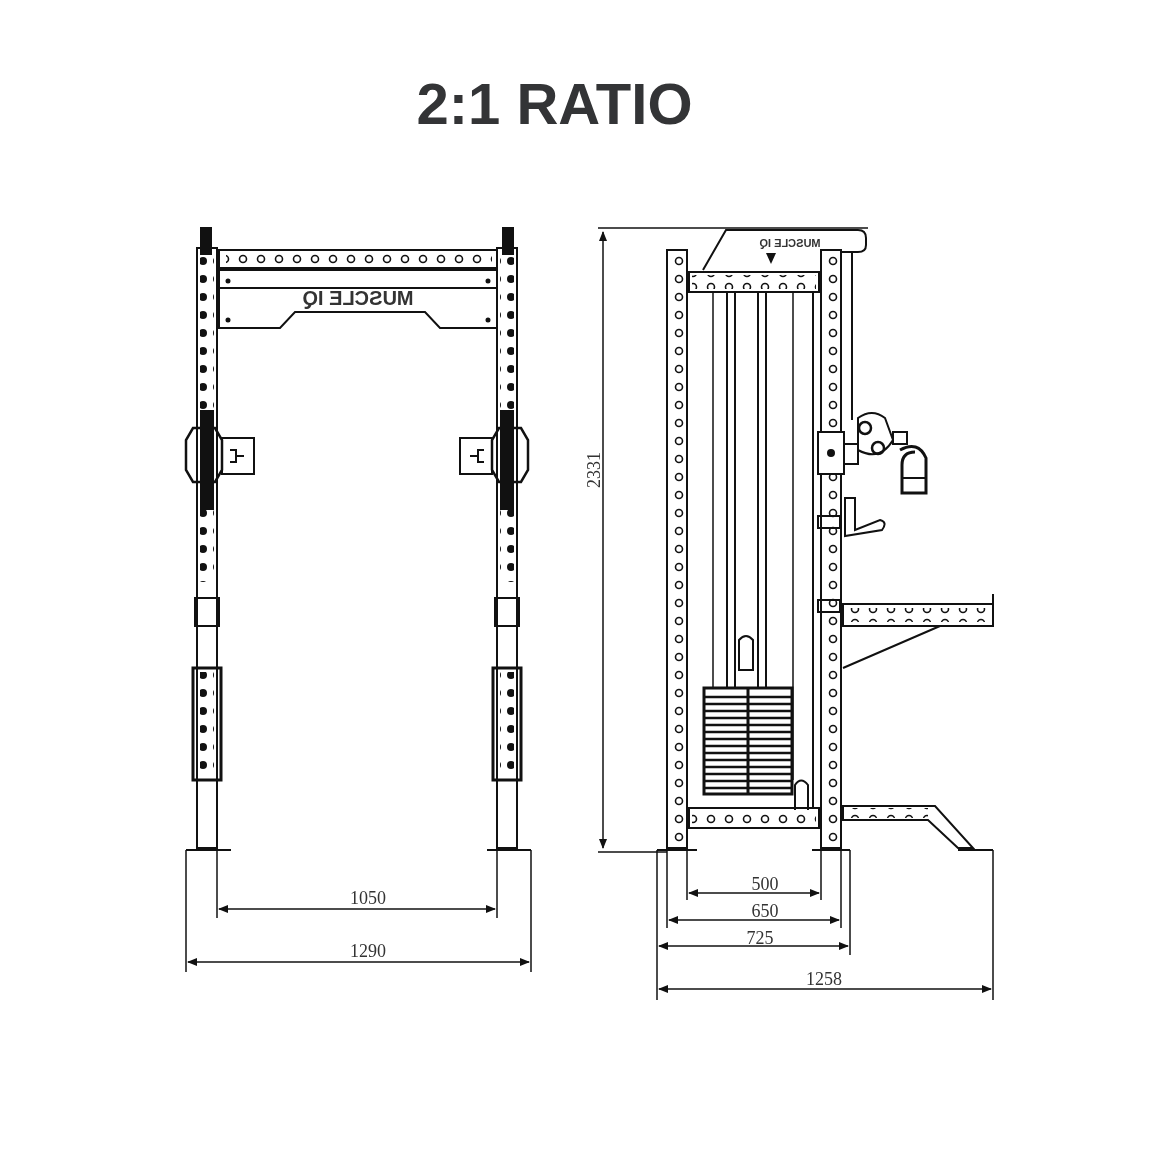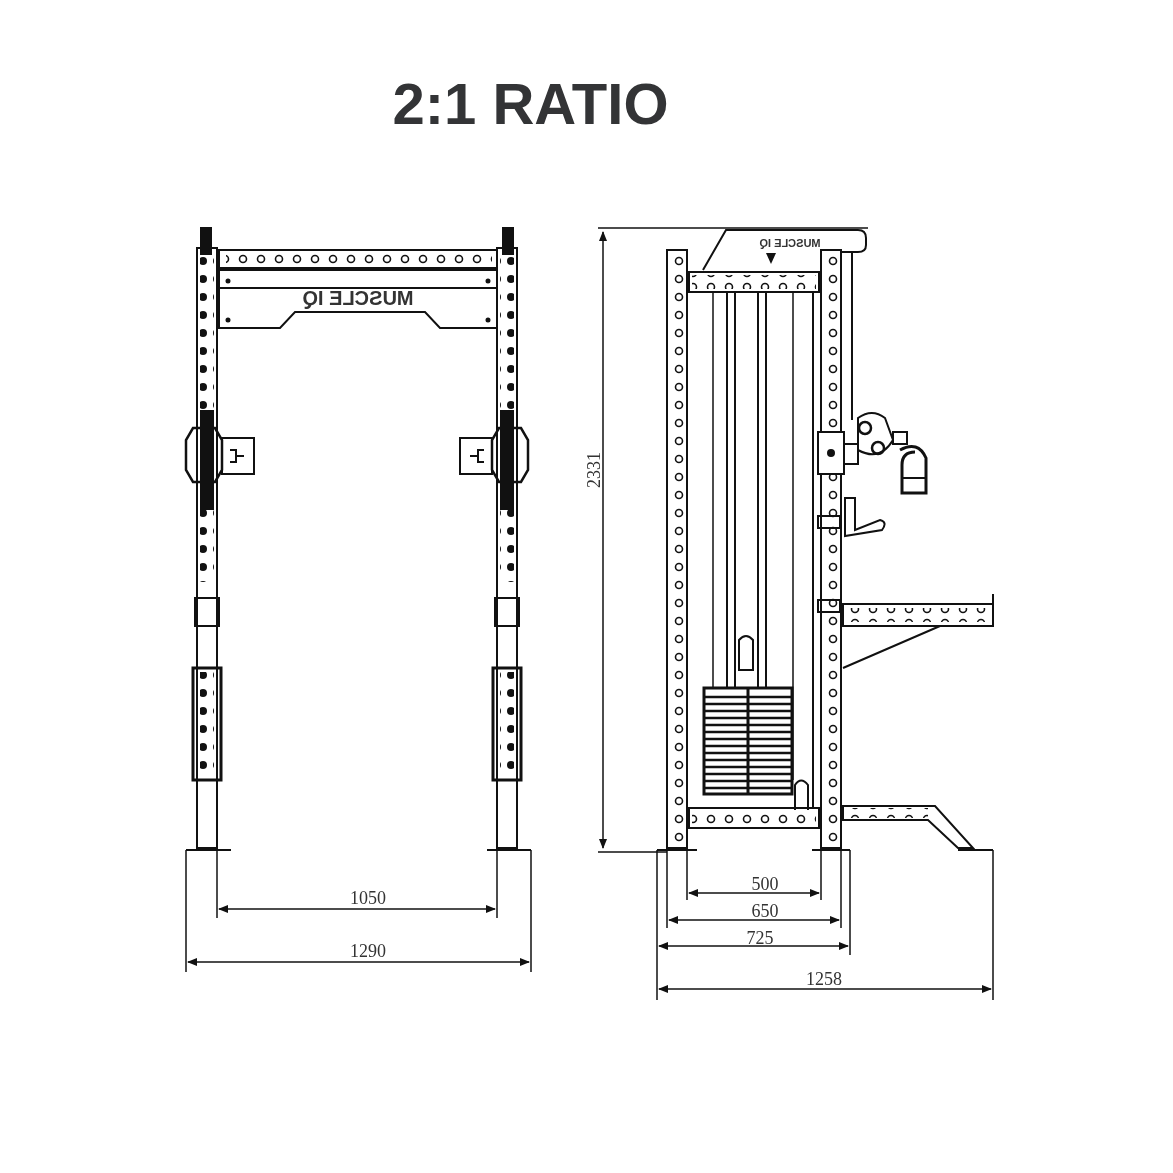--- a/index.html
+++ b/index.html
@@ -1,20 +1,20 @@
 <!DOCTYPE html>
 <html><head>
   <meta charset="utf-8">
   <style>
     html, body { margin: 0; padding: 0; background: #ffffff; }
     body { width: 1173px; height: 1173px; position: relative; overflow: hidden; }
     .title {
       position: absolute; top: 70px; left: 0; width: 1061px; text-align: center;
       font-family: "Liberation Sans", sans-serif; font-weight: 700; font-size: 58px;
-      color: #333436; letter-spacing: 0px;
+      color: #333436; letter-spacing: 0px; padding-left: 24px;
     }
     svg.drawing { position: absolute; left: 0; top: 0; }
     .dim-text { font-family: "Liberation Serif", serif; font-size: 18px; fill: #333; }
   </style>
 </head>
 <body>
 
 <div class="title">2:1 RATIO</div>
 
 <svg class="drawing" width="1173" height="1173" viewBox="0 0 1173 1173" xmlns="http://www.w3.org/2000/svg">

